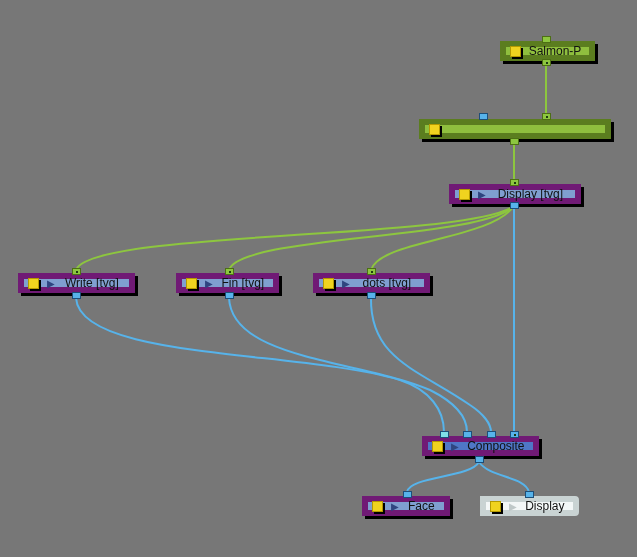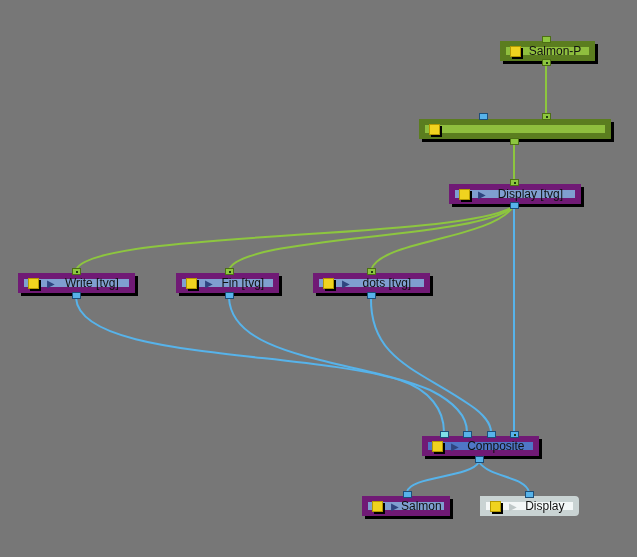--- a/index.html
+++ b/index.html
@@ -93,21 +93,21 @@
 </div>
 <div class="port cp" style="left:440px;top:431px;"></div>
 <div class="port bp" style="left:463px;top:431px;"></div>
 <div class="port bp" style="left:487px;top:431px;"></div>
 <div class="port bp dot" style="left:510px;top:431px;"></div>
 <div class="port bp" style="left:475px;top:456px;"></div>
 
 <div class="node blue" style="left:362px;top:496px;width:88px;">
   <span class="sw"></span>
   <span class="tri">▶</span>
-  <span class="label">Salmon</span>
+  <span class="label">Face</span>
 </div>
 <div class="port bp" style="left:403px;top:491px;"></div>
 
 <div class="node white" style="left:480px;top:496px;width:99px;">
   <span class="sw"></span>
   <span class="tri">▶</span>
   <span class="label">Display</span>
 </div>
 <div class="port bp" style="left:525px;top:491px;"></div>
 

